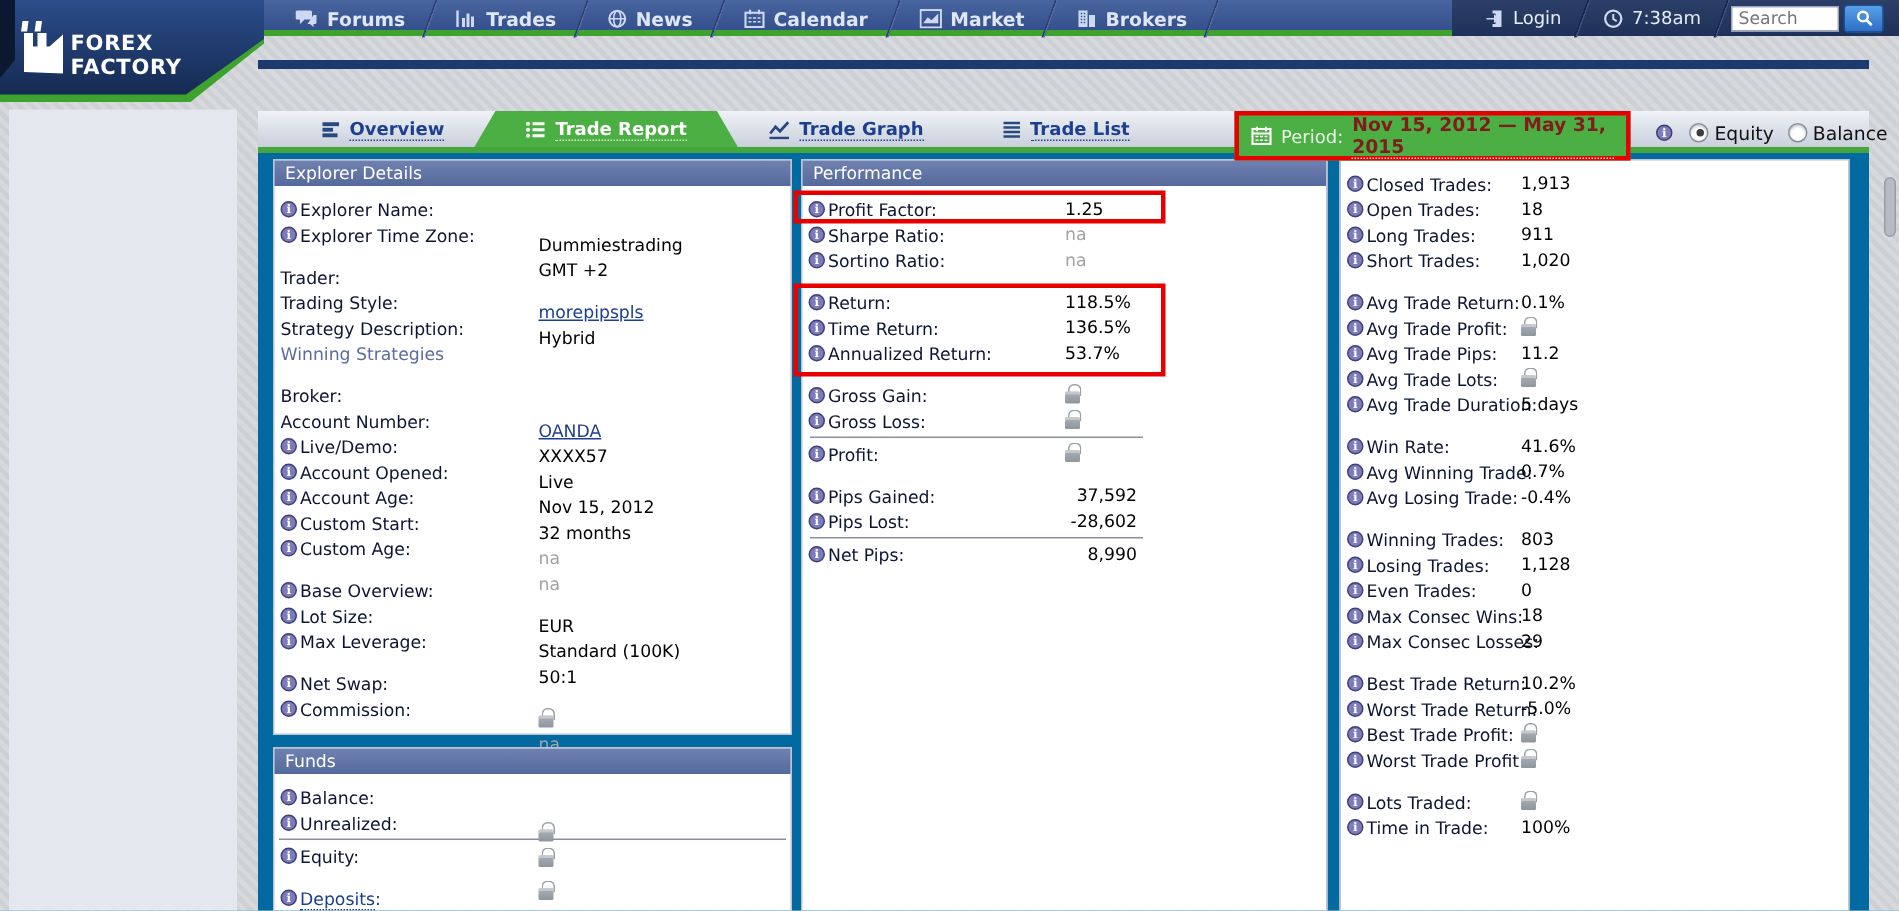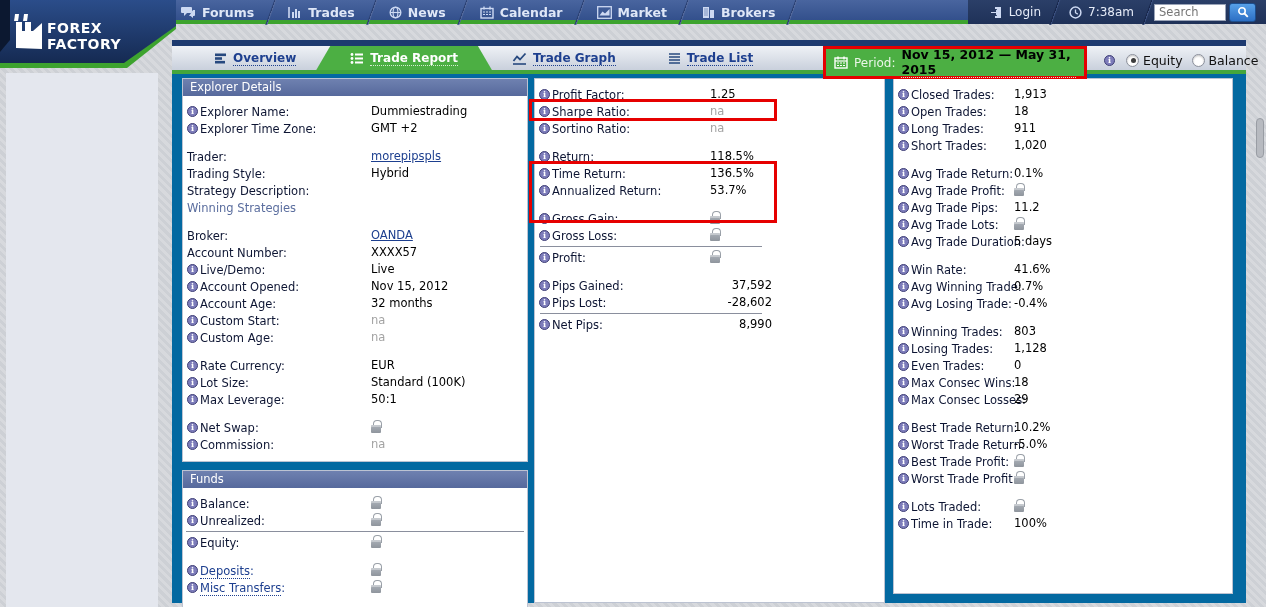--- a/index.html
+++ b/index.html
@@ -5,21 +5,21 @@
   * { margin:0; padding:0; box-sizing:border-box; }
   html,body { width:1266px; height:607px; overflow:hidden; }
   body {
     font-family:"DejaVu Sans","Liberation Sans",sans-serif;
     background:repeating-linear-gradient(45deg,#d7d9dd 0 3px,#cdd0d5 3px 6px);
     position:relative; font-size:11.5px; color:#0d1533;
   }
   
   .navbar { position:absolute; left:0; top:0; width:1266px; height:24px;
     background:linear-gradient(#49659f,#33508c); border-bottom:4px solid #3da32e; z-index:4; }
-  .nav-list { position:absolute; left:164px; top:0; height:33px; display:flex; }
+  .nav-list { position:absolute; left:180px; top:0; height:33px; display:flex; }
   .nav-item { display:flex; align-items:center; gap:6px; padding:0 17px; height:24px;
     color:#dfe7f7; font-weight:bold; font-size:12.5px; position:relative; cursor:pointer; }
   .nav-item::after { content:''; position:absolute; right:-1px; top:-1px; height:26px; width:2px;
     background:linear-gradient(90deg,#2a4072 50%,#54699c 50%); transform:skewX(-20deg); }
   .nav-right { position:absolute; right:0; top:0; height:24px; display:flex; align-items:center;
     background:linear-gradient(#2b3f68,#1f3158); padding-left:8px; }
   .nav-right .nav-item { font-weight:normal; font-size:12px; color:#e6ecf8; padding:0 14px; }
   .nav-right .nav-item::after { background:linear-gradient(90deg,#17264a 50%,#3b5080 50%); }
   .searchwrap { display:flex; align-items:center; padding:0 10px 0 6px; gap:0; }
   .searchwrap input { width:72px; height:17px; border:1px solid #9aa4b8; font-size:11.5px;
@@ -27,31 +27,31 @@
   .search-btn { width:27px; height:19px; margin-left:3px; border:1px solid #1d4f8f; border-radius:3px;
     background:linear-gradient(#57a0e8,#2c6fc4); display:flex; align-items:center; justify-content:center; cursor:pointer; }
   
   .banner { position:absolute; left:0; top:0; z-index:6; }
   
   .leftcol { position:absolute; left:6px; top:73px; width:152px; bottom:0; background:#e4e7ee; }
   
   .content { position:absolute; left:172px; top:40px; width:1074px; bottom:0; }
   .content-topbar { height:6px; background:#1d3a6f; }
   .tabrow { position:relative; height:28px; background:linear-gradient(#eff2f6,#c9d0dc);
-    border-bottom:4px solid #44a63c; display:flex; align-items:stretch; }
+    border-bottom:4px solid #44a63c; display:flex; align-items:stretch;margin-top:28px; }
   .tab { display:flex; align-items:center; gap:6px; padding:0 26px; cursor:pointer; }
   .tab .tlabel { color:#1d3f8f; font-weight:bold; font-size:12px; border-bottom:1px dotted #1d3f8f; }
   .tab.active { background:#4caf43; clip-path:polygon(14px 0,calc(100% - 14px) 0,100% 100%,0 100%);
     padding:0 34px; margin:0 -6px; }
   .tab.active .tlabel { color:#fff; border-bottom-color:#d6efd2; }
   .period-box { position:absolute; left:651px; top:0; width:264px; height:33px;
     border:3px solid #e60000; background:#4caf43; display:flex; align-items:center; gap:6px;
     padding:0 8px; z-index:3; }
   .period-box .plabel { color:#eaf6e8; font-size:12px; }
-  .period-box .prange { color:#000000; font-weight:bold; font-size:12.5px; border-bottom:1px dotted #d6efd2; cursor:pointer; }
+  .period-box .prange { color:#7f1d1d; font-weight:bold; font-size:12.5px; border-bottom:1px dotted #d6efd2; cursor:pointer; }
   .toggle { position:absolute; left:932px; top:0; height:28px; display:flex; align-items:center; gap:9px; }
   .radio-opt { display:flex; align-items:center; gap:4px; cursor:pointer; color:#111; font-size:12.5px; }
   .radio { width:13px; height:13px; border-radius:50%; background:#fff; border:1px solid #8a8f9b;
     box-shadow:inset 0 1px 2px rgba(0,0,0,.25); position:relative; }
   .radio.sel::after { content:''; position:absolute; left:3.5px; top:3.5px; width:5px; height:5px;
     border-radius:50%; background:#3c3c3c; }
   .content-body { position:relative; background:#0369a1; height:calc(100% - 38px); }
   
   .col { position:absolute; top:4px; }
   .col1 { left:10px;  width:346px; bottom:0; }
@@ -65,22 +65,22 @@
   .group:last-child { margin-bottom:0; }
   .row { position:relative; height:17px; display:flex; align-items:center; padding-left:4px; }
   .icon-info { width:11px; height:11px; border-radius:50%; background:#7d7cba; border:1px solid #3f3f77;
     color:#fff; font-size:8px; font-weight:bold; line-height:9px; text-align:center; margin-right:2px;
     flex:none; cursor:pointer; font-family:"DejaVu Serif",serif; }
   .lbl { white-space:nowrap; }
   .lbl.linklbl { color:#1d3f8f; }
   .lbl.linklbl .linkpart { border-bottom:1px dotted #1d3f8f; cursor:pointer; }
   .sub { color:#5a6d9e; }
   .val { position:absolute; top:1px; line-height:15px; color:#000; white-space:nowrap; }
-  .col1 .val { left:188px; } .col2 .val { left:175px; } .col3 .val { left:120px; }
-  .col2 .val.right { left:auto; right:112px; }
+  .col1 .val { left:176px;margin-top:24px; } .col2 .val { left:175px; } .col3 .val { left:120px; }
+  .col2 .val.right { left:auto; right:126px; }
   .val.muted { color:#a3a3a3; }
   .val a, a.vlink { color:#1d3f8f; text-decoration:underline; cursor:pointer; }
   .rule { height:1px; background:#8a8f9d; margin:2px 3px 2px 3px; }
   .col2 .rule { width:222px; margin-left:5px; }
   
   .lock { width:10px; height:13px; position:relative; display:inline-block; }
   .lock::before { content:''; position:absolute; left:1.5px; top:0; width:7px; height:7px;
     border:1.5px solid #9aa0a8; border-bottom:none; border-radius:4px 4px 0 0; }
   .lock::after { content:''; position:absolute; left:0; top:5px; width:10px; height:8px;
     background:linear-gradient(#aab0b8,#8f959d); border-radius:1px;
@@ -351,21 +351,21 @@
               </div>
               <div class="row">
                 <span class="icon-info">i</span>
                 <span class="lbl">Custom Age:</span>
                 <span class="val muted">na</span>
               </div>
             </div>
             <div class="group">
               <div class="row">
                 <span class="icon-info">i</span>
-                <span class="lbl">Rate Currency:</span>
+                <span class="lbl">Base Overview:</span>
                 <span class="val">EUR</span>
               </div>
               <div class="row">
                 <span class="icon-info">i</span>
                 <span class="lbl">Lot Size:</span>
                 <span class="val">Standard (100K)</span>
               </div>
               <div class="row">
                 <span class="icon-info">i</span>
                 <span class="lbl">Max Leverage:</span>
@@ -418,20 +418,21 @@
                 <span class="lbl linklbl"><span class="linkpart">Misc Transfers</span>:</span>
                 <span class="val"><span class="lock"></span></span>
               </div>
             </div>
           </div>
       </div>
     </div>
 
     <div class="col col2">
       <div class="panel" style="height:100%;">
+        <div class="panel-header">Performance</div>
         <div class="panel-body">
             <div class="group">
               <div class="row">
                 <span class="icon-info">i</span>
                 <span class="lbl">Profit Factor:</span>
                 <span class="val">1.25</span>
               </div>
               <div class="row">
                 <span class="icon-info">i</span>
                 <span class="lbl">Sharpe Ratio:</span>

